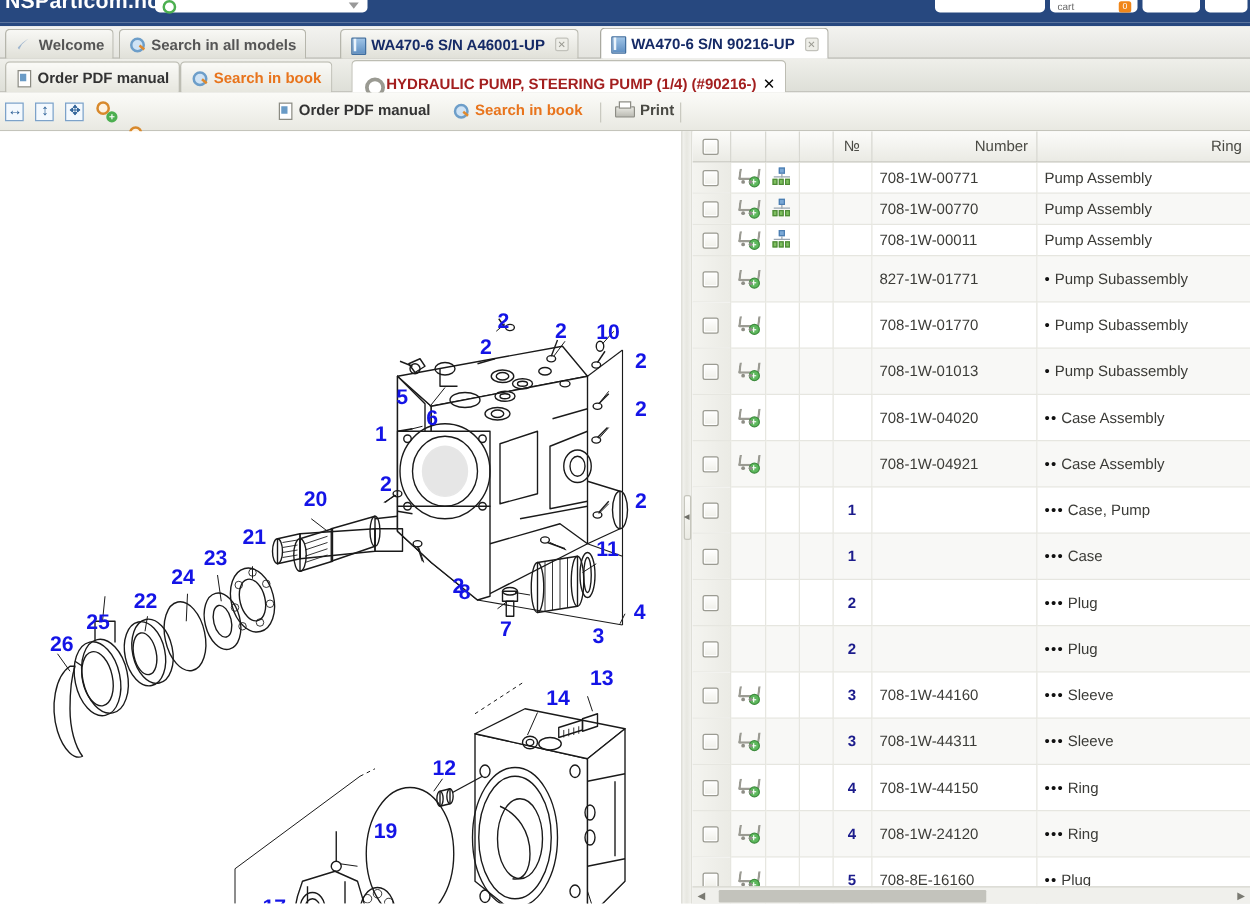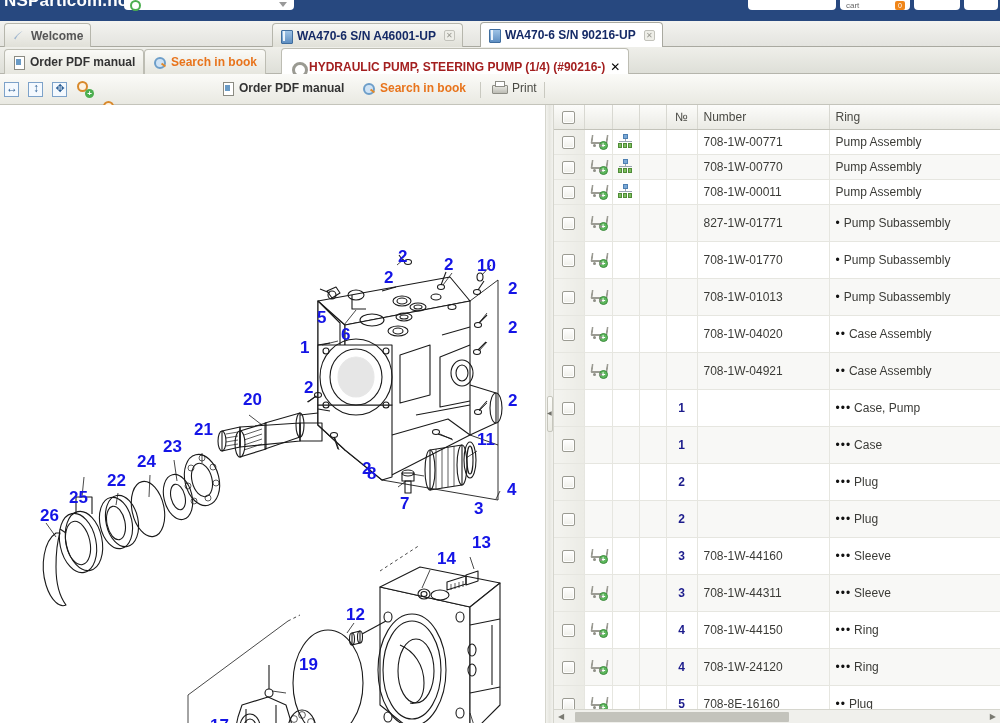--- a/index.html
+++ b/index.html
@@ -244,21 +244,21 @@
   .tablepane {
     position: absolute; left: 554px; top: 105px; width: 446px; height: 618px;
     background: #fff; overflow: hidden;
   }
   .grid { width: 446px; border-collapse: collapse; table-layout: fixed; }
   .grid th {
     height: 24px;
     background: linear-gradient(#fcfcfa,#eaeae4);
     border-right: 1px solid #d8d8d1; border-bottom: 1px solid #c3c3ba;
     font-size: 12px; font-weight: normal; color: #4a4a44;
-    text-align: left; padding: 0 6px; white-space: nowrap;
+    text-align: right; padding: 0 6px; white-space: nowrap;
   }
   .grid td {
     border-right: 1px solid #e6e6e0; border-bottom: 1px solid #e6e6e0;
     font-size: 12px; color: #3b3b37; padding: 0 6px; vertical-align: middle;
     white-space: nowrap; overflow: hidden;
   }
   .grid tr.r-odd td { background: #ffffff; }
   .grid tr.r-even td { background: #f8f8f6; }
   .grid td.c-chk { background: linear-gradient(to right,#f4f4f0,#ebebe5) !important; padding: 0; text-align: center; }
   .cb {
@@ -333,20 +333,24 @@
     <div class="hdr-btn" style="left:914px;width:46px;"></div>
     <div class="hdr-btn" style="left:964px;width:34px;"></div>
   </div>
   <div class="brandbar-sep"></div>
 
   <div class="tabrow">
     <div class="tab" style="left:4px;">
       <span class="ico-rocket"></span>
       <span class="lbl">Welcome</span>
     </div>
+    <div class="tab" style="left:95px;">
+      <span class="ico-mag"></span>
+      <span class="lbl">Search in all models</span>
+    </div>
     <div class="tab model" style="left:272px;">
       <span class="ico-book"></span>
       <span class="lbl">WA470-6 S/N A46001-UP</span>
       <span class="xbtn">✕</span>
     </div>
     <div class="tab model active" style="left:480px;">
       <span class="ico-book"></span>
       <span class="lbl">WA470-6 S/N 90216-UP</span>
       <span class="xbtn">✕</span>
     </div>
@@ -393,21 +397,21 @@
       <span class="ico-pdf"></span>
       <span class="lbl-dark">Order PDF manual</span>
     </div>
     <div class="tb-link" style="left:362px;">
       <span class="ico-mag"></span>
       <span class="lbl-orange">Search in book</span>
     </div>
     <div class="tb-sep" style="left:480px;"></div>
     <div class="tb-link" style="left:491px;">
       <span class="ico-print"></span>
-      <span class="lbl-dark" style="font-weight:normal;color:#4a4a44;">Print</span>
+      <span class="lbl-dark" style="font-weight:bold;color:#4a4a44;">Print</span>
     </div>
     <div class="tb-sep" style="left:544px;"></div>
 
     <div class="rt-btn" style="left:562px;width:190px;">
       <span class="ico-cart-g"></span>
       <span>Add selected to cart</span>
     </div>
     <div class="rt-btn" style="left:845px;width:175px;">
       <span class="ico-clip-g"></span>
       <span style="font-weight:normal;">Copy selected to clipboard</span>

